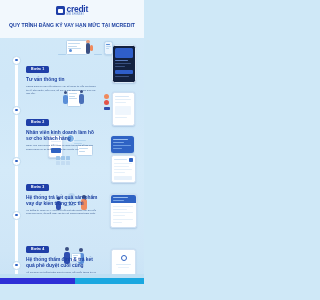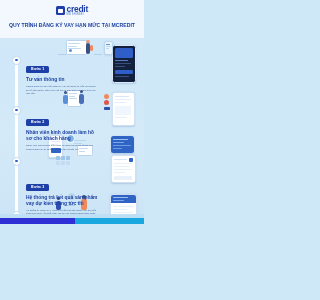--- a/index.html
+++ b/index.html
@@ -10,21 +10,21 @@
     width: 144px;
     height: 300px;
     overflow: hidden;
     font-family: "Liberation Sans", "DejaVu Sans", sans-serif;
     background: #cfe8f7;
   }
 
   #infographic {
     position: relative;
     width: 144px;
-    height: 224px;
+    height: 284px;
     background: linear-gradient(180deg, #d2e9f8 0%, #cfe7f8 30%, #d4eaf9 60%, #cfe6f7 88%, #c9e3f6 100%);
     overflow: hidden;
   }
 
   
   .header {
     position: relative;
     height: 38px;
     background: #f2f8fd;
     padding-top: 3px;

